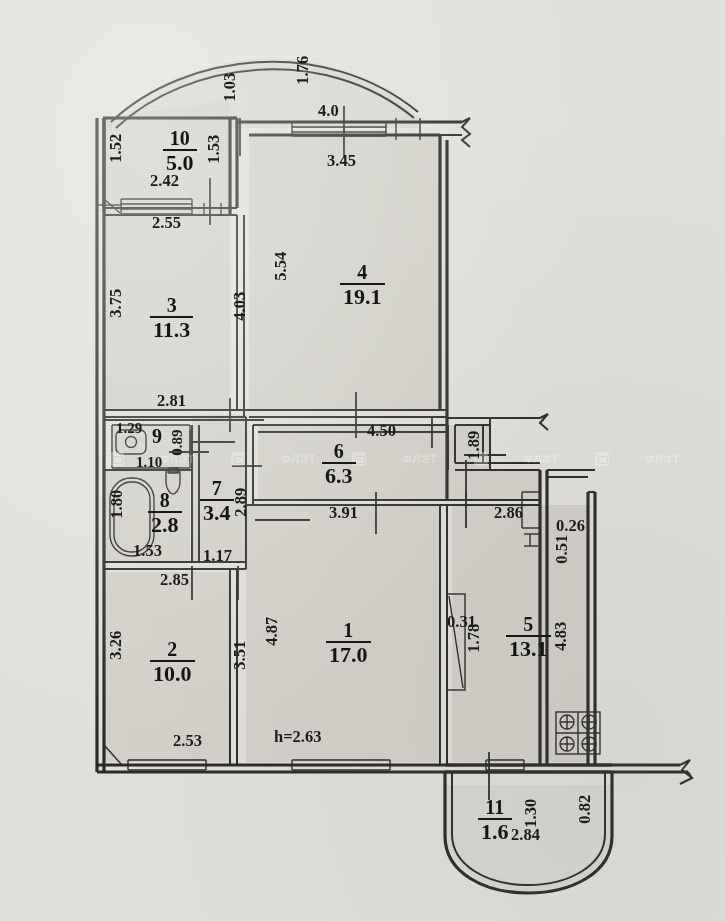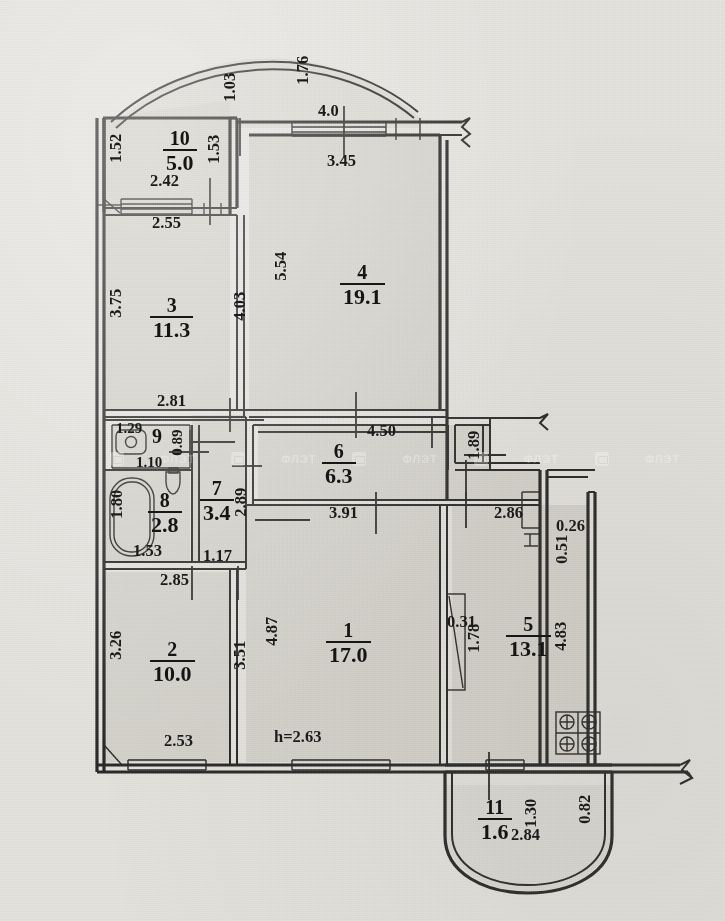--- a/index.html
+++ b/index.html
@@ -374,21 +374,21 @@
 
   <div class="lbl dim" style="left:556px;top:518px;">0.26</div>
   <div class="lbl dim vert rot90" style="left:548px;top:541px;">0.51</div>
 
   <div class="lbl dim vert rot90" style="left:102px;top:637px;">3.26</div>
   <div class="roomno" style="left:150px;top:639px;">
     <span class="n">2</span>
     <span class="a">10.0</span>
   </div>
   <div class="lbl dim vert rot90" style="left:226px;top:647px;">3.51</div>
-  <div class="lbl dim" style="left:164px;top:733px;">2.53</div>
+  <div class="lbl dim" style="left:173px;top:733px;">2.53</div>
 
   <div class="lbl dim vert rot90" style="left:258px;top:623px;">4.87</div>
   <div class="roomno" style="left:326px;top:620px;">
     <span class="n">1</span>
     <span class="a">17.0</span>
   </div>
   <div class="lbl dim" style="left:274px;top:729px;">h=2.63</div>
 
   <div class="lbl dim" style="left:447px;top:614px;">0.31</div>
   <div class="lbl dim vert rot90" style="left:460px;top:630px;">1.78</div>

